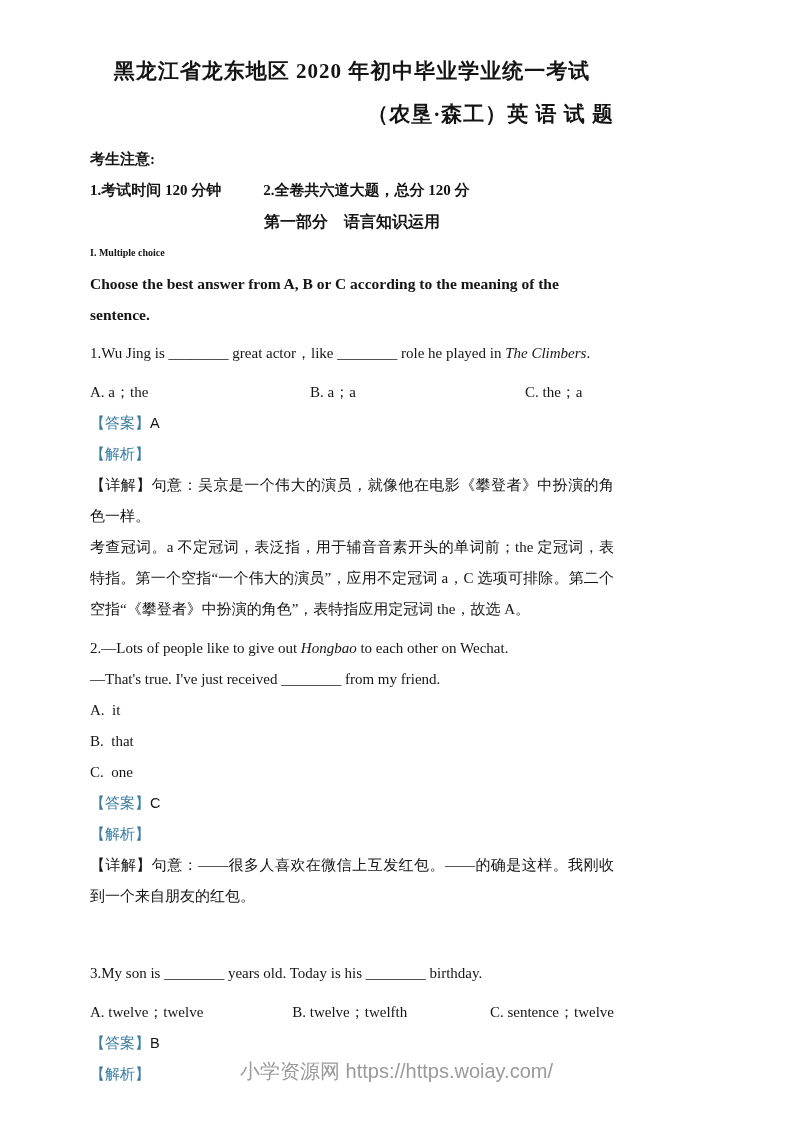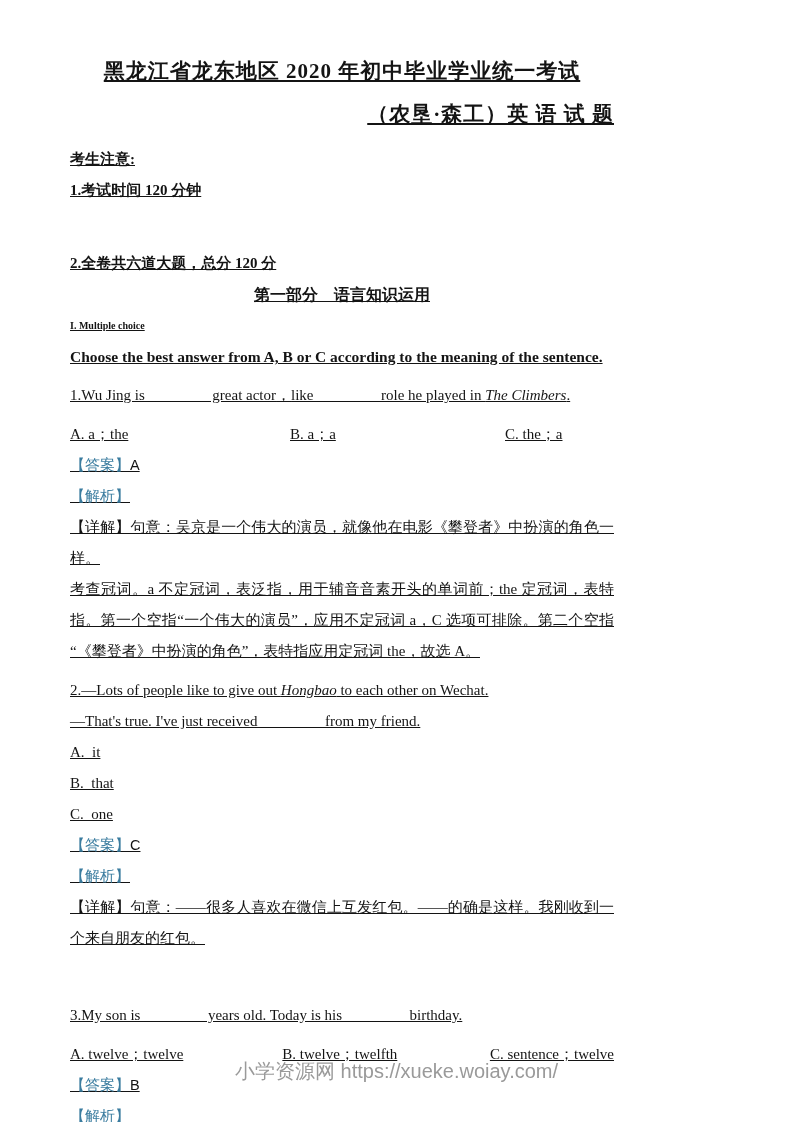--- a/index.html
+++ b/index.html
@@ -3,30 +3,30 @@
 <meta charset="utf-8">
 <style>
   html,body{margin:0;padding:0;background:#ffffff;}
   body{
     width:793px;height:1122px;position:relative;overflow:hidden;
     font-family:"Liberation Serif","DejaVu Serif",serif;
     font-size:15px;color:#141414;
   }
   .page{
     box-sizing:border-box;width:684px;height:1122px;
-    padding:56px 70px 0 70px;position:relative;text-decoration:underline;
+    padding:56px 70px 0 90px;position:relative;
   }
   .line{margin:0;line-height:31px;}
   .title{
     text-align:center;font-weight:bold;font-size:21px;
     margin:0 0 13px 0;line-height:30px;letter-spacing:1px;
   }
   .title.second{margin-bottom:15px;text-align:right;}
   .cn-bold{font-weight:bold;}
-  .notice-row{display:flex;gap:42px;font-weight:bold;margin:0;line-height:31px;flex-direction:column;}
+  .notice-row{display:flex;gap:42px;font-weight:bold;margin:0;line-height:31px;}
   .part-heading{text-align:center;font-weight:bold;margin:0;line-height:31px;font-size:16px;}
   .sec-heading{font-weight:bold;margin:0;line-height:31px;font-size:10px;}
   .instruction{font-weight:bold;margin:0;line-height:31px;font-size:15.5px;}
   .stem{margin:8px 0 0 0;line-height:31px;}
   .stem2{margin:0;line-height:31px;}
   .opts{display:flex;margin:8px 0 0 0;line-height:31px;}
   .opts.tight{margin-top:0;flex-direction:column;}
   .opt{white-space:pre;}
   .opt-a{width:220px;}
   .opt-b{width:215px;}
@@ -96,14 +96,14 @@
     <p class="stem q3-gap"><span>3.My son is ________ years old. Today is his ________ birthday.</span></p>
     <div class="opts">
       <span class="opt opt-a">A. twelve；twelve</span>
       <span class="opt opt-b">B. twelve；twelfth</span>
       <span class="opt opt-c">C. sentence；twelve</span>
     </div>
     <p class="ans-row"><span class="lbl-blue">【答案】</span><span class="ans-letter">B</span></p>
     <p class="ans-row"><span class="lbl-blue">【解析】</span></p>
   </section>
 
-  <div class="footer">小学资源网 https://xueke.woiay.com/</div>
+  <div class="footer">小学资源网 https://https.woiay.com/</div>
 </div>
 
 </body></html>

